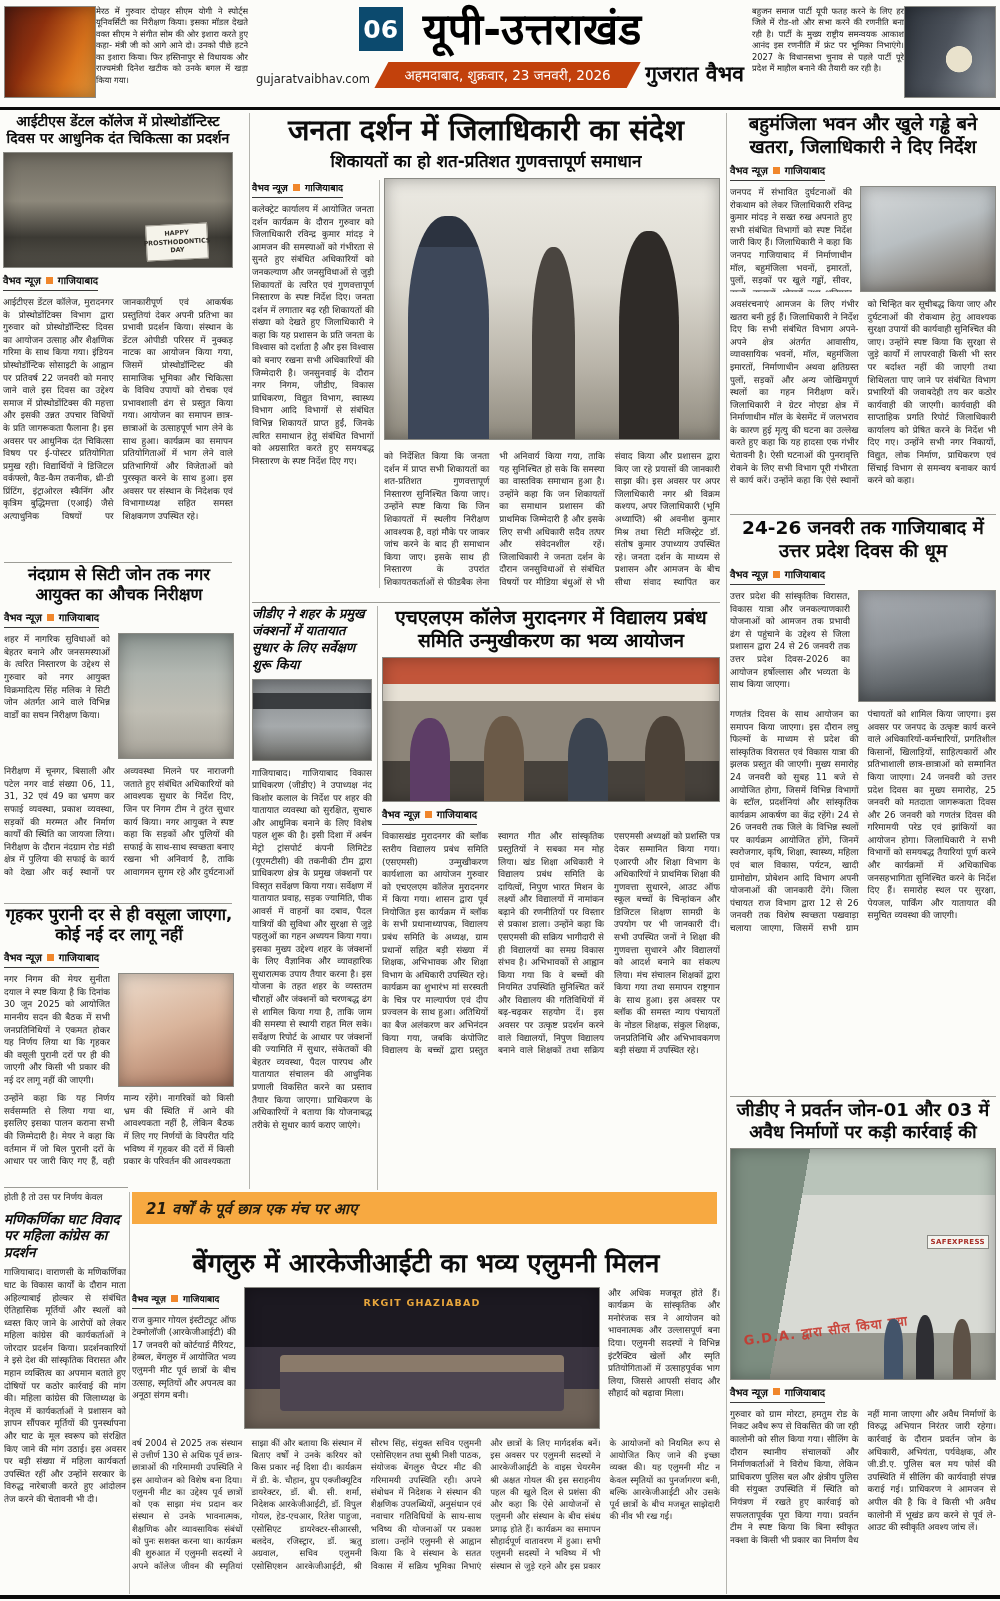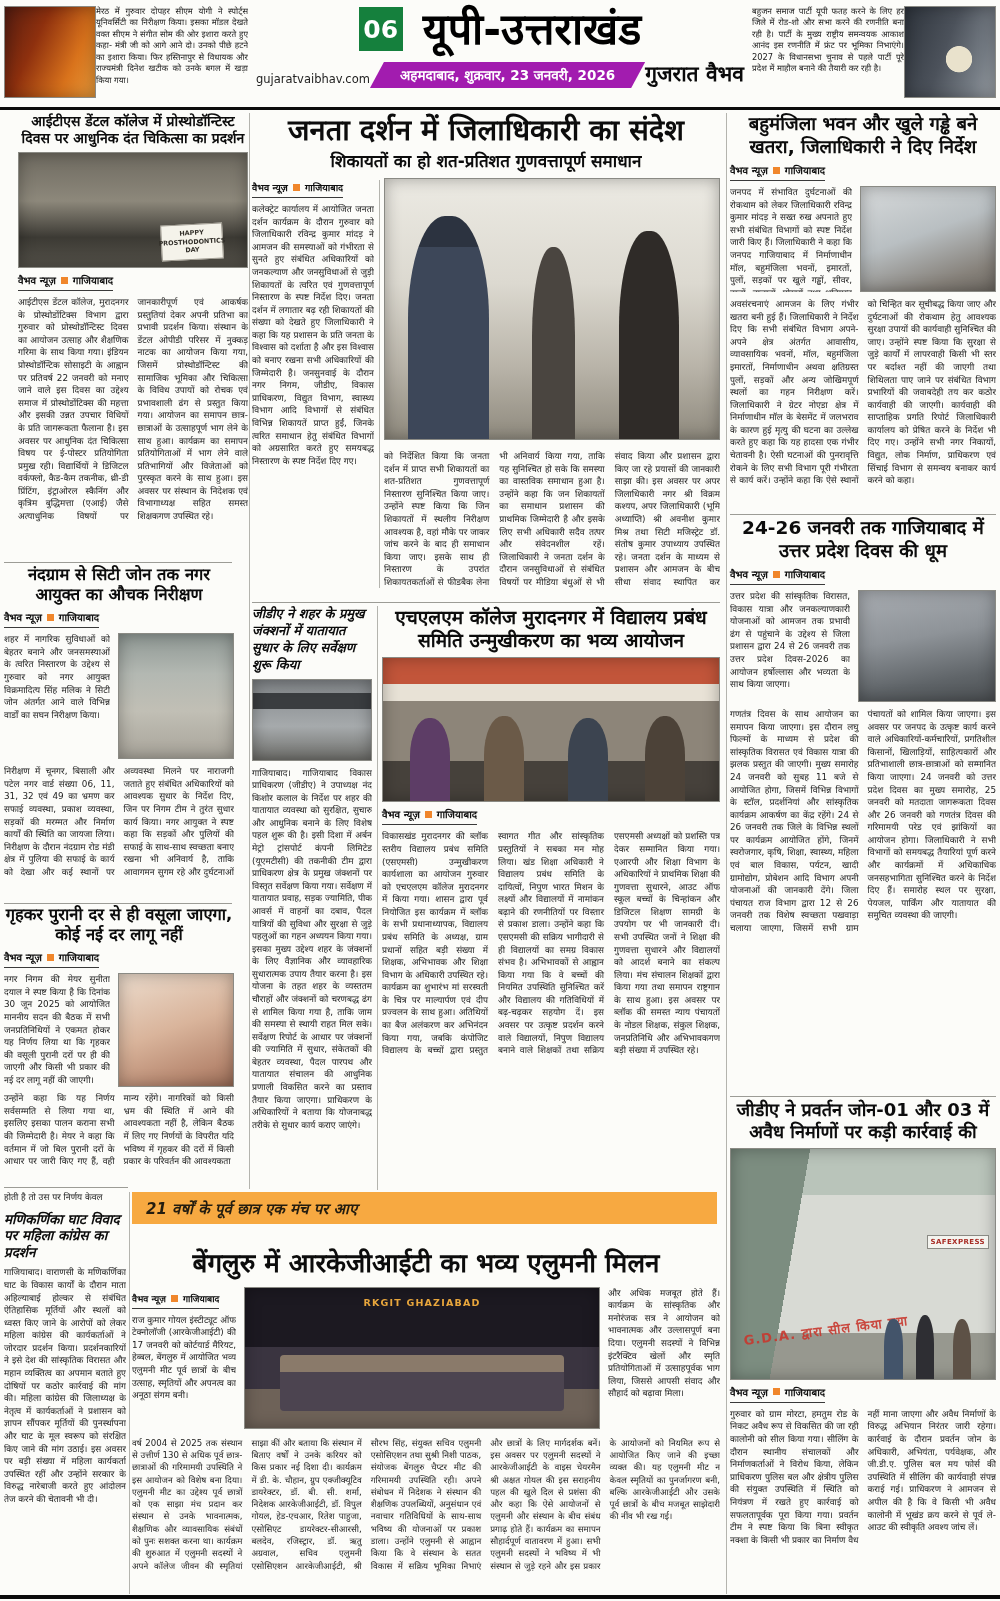--- a/index.html
+++ b/index.html
@@ -48,26 +48,26 @@
   .spray{position:absolute;left:12px;bottom:40px;color:#c8382e;font-weight:700;font-size:13px;
          transform:rotate(-7deg);letter-spacing:1px;opacity:.9;white-space:nowrap}
   .tagbox{position:absolute;right:6px;top:86px;background:#f4f4ef;border:1px solid #8a8a84;color:#a82d26;
           font-size:7px;font-weight:700;padding:2px 3px;letter-spacing:.4px}
   .rkgit-banner{position:absolute;top:9px;left:0;width:100%;text-align:center;color:#e8a63c;
                 font-size:9.5px;font-weight:700;letter-spacing:1.2px}
   
   .hdr-brief{display:flex;}
   .hdr-brief .bt{font-size:8.3px;line-height:1.38}
   .mast-row1{display:flex;align-items:center;justify-content:center;gap:20;gap:20px;padding-top:5px}
-  .pageno{width:44px;height:44px;background:#15803d;color:#fff;font-size:25px;font-weight:700;
+  .pageno{width:44px;height:44px;background:#0c4a6e;color:#fff;font-size:25px;font-weight:700;
           display:flex;align-items:center;justify-content:center}
   .mast-title{font-size:43px;font-weight:700;color:#000000;line-height:1}
   .mast-row2{display:flex;align-items:flex-end;justify-content:space-between;margin-top:8px;padding:0 4px}
   .site{font-size:11.5px;color:#222;padding-bottom:2px}
-  .dateband{background:#a21caf;color:#fff;font-weight:700;font-size:13.5px;padding:4px 30px;
+  .dateband{background:#c2410c;color:#fff;font-weight:400;font-size:13.5px;padding:4px 30px;
             clip-path:polygon(14px 0,100% 0,calc(100% - 14px) 100%,0 100%)}
   .brand{font-size:21px;font-weight:700;color:#0a0a0a;padding-bottom:1px}
   .kicker{height:32px;background:var(--banner);display:flex;align-items:center;padding-left:14px;
           font-size:15px;font-weight:700;font-style:italic;color:#241d10}
 </style>
 </head>
 <body>
 
 <div class="page">
 
@@ -88,21 +88,21 @@
     </div>
   </div>
 
   <div class="abs hdr-brief" style="left:752px;top:6px;width:244px;height:98px">
     <div class="bt" style="flex:1;height:96px">बहुजन समाज पार्टी यूपी फतह करने के लिए हर जिले में रोड-शो और सभा करने की रणनीति बना रही है। पार्टी के मुख्य राष्ट्रीय समन्वयक आकाश आनंद इस रणनीति में फ्रंट पर भूमिका निभाएंगे। 2027 के विधानसभा चुनाव से पहले पार्टी पूरे प्रदेश में माहौल बनाने की तैयारी कर रही है।</div>
     <div class="ph ph-maya" style="width:92px;height:92px"></div>
   </div>
 
   <div class="blackbar" style="left:0;top:107px;width:1000px;height:3px"></div>
 
-  <div class="abs" style="left:18px;top:113px;width:230px;height:447px">
+  <div class="abs" style="left:3px;top:113px;width:230px;height:447px">
     <div class="hl" style="font-size:14px">आईटीएस डेंटल कॉलेज में प्रोस्थोडॉन्टिस्ट दिवस पर आधुनिक दंत चिकित्सा का प्रदर्शन</div>
     <div class="ph ph-dental" style="width:100%;height:116px;margin-top:5px">
       <div class="ph-sign">HAPPY PROSTHODONTICS DAY</div>
     </div>
     <div class="byline">
       <span>वैभव न्यूज़</span>
       <span class="sq"></span>
       <span>गाजियाबाद</span>
     </div>
     <div class="bt c2" style="height:268px">आईटीएस डेंटल कॉलेज, मुरादनगर के प्रोस्थोडोंटिक्स विभाग द्वारा गुरुवार को प्रोस्थोडॉन्टिस्ट दिवस का आयोजन उत्साह और शैक्षणिक गरिमा के साथ किया गया। इंडियन प्रोस्थोडॉन्टिक सोसाइटी के आह्वान पर प्रतिवर्ष 22 जनवरी को मनाए जाने वाले इस दिवस का उद्देश्य समाज में प्रोस्थोडोंटिक्स की महत्ता और इसकी उन्नत उपचार विधियों के प्रति जागरूकता फैलाना है। इस अवसर पर आधुनिक दंत चिकित्सा विषय पर ई-पोस्टर प्रतियोगिता प्रमुख रही। विद्यार्थियों ने डिजिटल वर्कफ्लो, कैड-कैम तकनीक, थ्री-डी प्रिंटिंग, इंट्राओरल स्कैनिंग और कृत्रिम बुद्धिमत्ता (एआई) जैसे अत्याधुनिक विषयों पर जानकारीपूर्ण एवं आकर्षक प्रस्तुतियां देकर अपनी प्रतिभा का प्रभावी प्रदर्शन किया। संस्थान के डेंटल ओपीडी परिसर में नुक्कड़ नाटक का आयोजन किया गया, जिसमें प्रोस्थोडॉन्टिस्ट की सामाजिक भूमिका और चिकित्सा के विविध उपायों को रोचक एवं प्रभावशाली ढंग से प्रस्तुत किया गया। आयोजन का समापन छात्र-छात्राओं के उत्साहपूर्ण भाग लेने के साथ हुआ। कार्यक्रम का समापन प्रतियोगिताओं में भाग लेने वाले प्रतिभागियों और विजेताओं को पुरस्कृत करने के साथ हुआ। इस अवसर पर संस्थान के निदेशक एवं विभागाध्यक्ष सहित समस्त शिक्षकगण उपस्थित रहे।</div>

